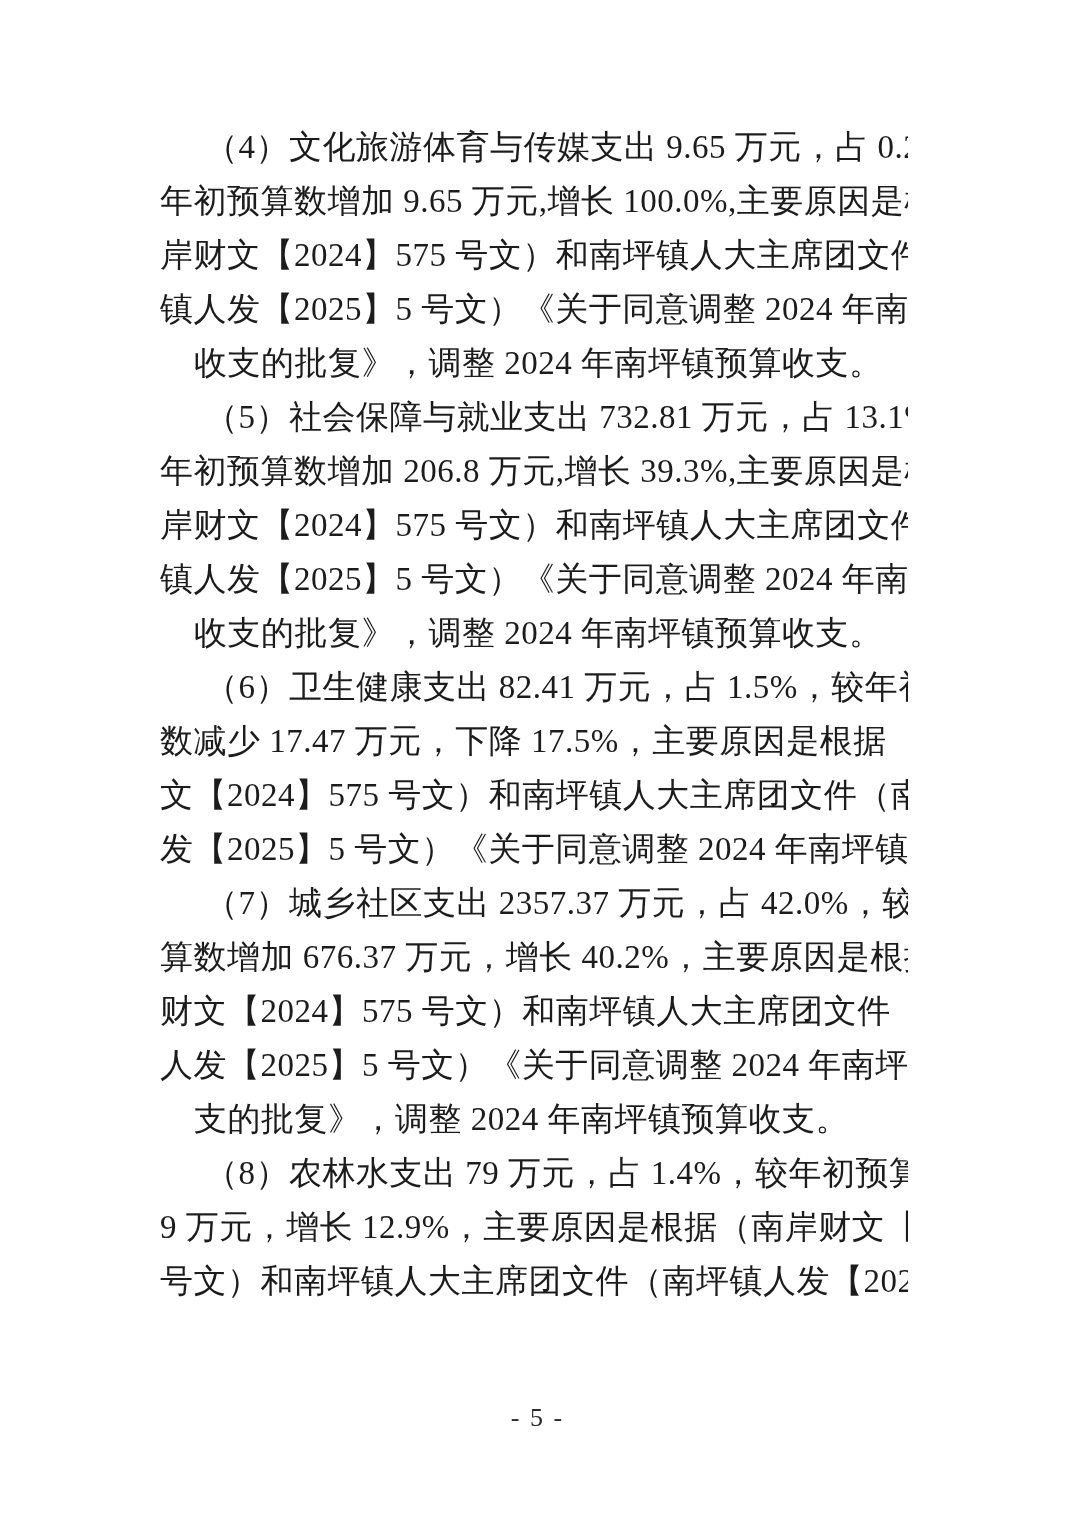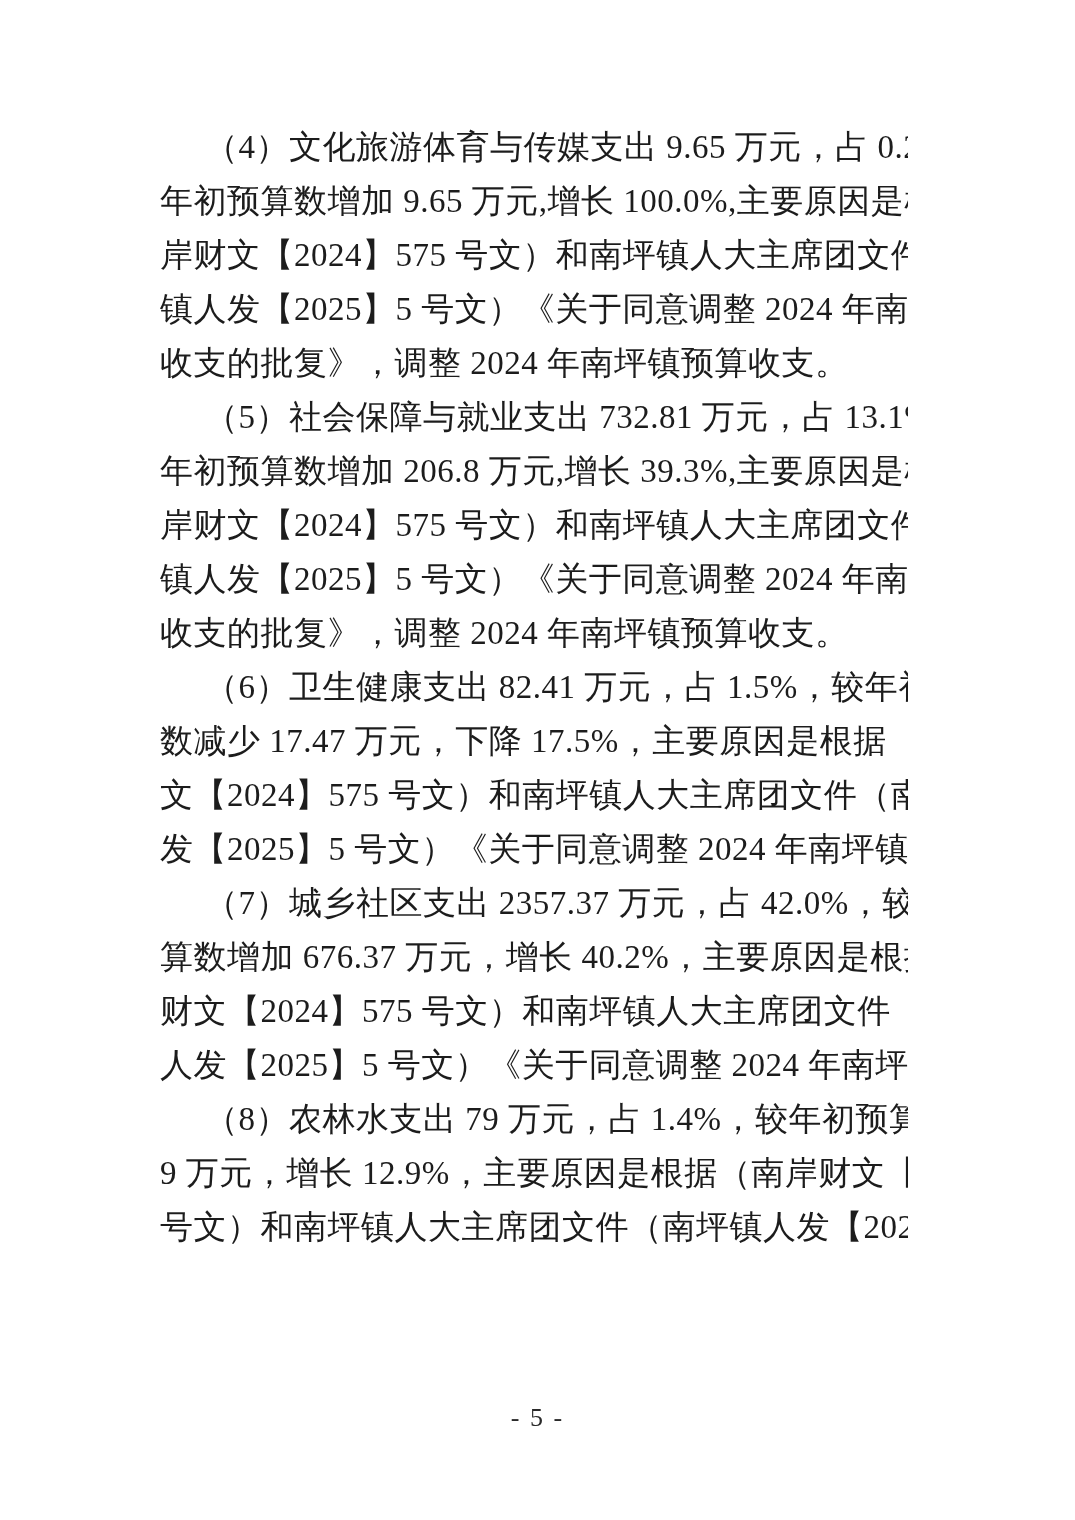--- a/index.html
+++ b/index.html
@@ -35,20 +35,21 @@
     text-align: justify;
     text-align-last: justify;
     letter-spacing: 0.5px;
     overflow: hidden;
   }
   .line.first {
     padding-left: 45px;
   }
   .line.para-end {
     text-align-last: left;
+    margin-left: 34px;
   }
   .footer {
     position: absolute;
     left: 0;
     top: 1398px;
     width: 100%;
     text-align: center;
     font-size: 26px;
     line-height: 40px;
     color: #2a2a2a;
@@ -78,20 +79,21 @@
         <div class="line first">（6）卫生健康支出 82.41 万元，占 1.5%，较年初预算</div>
         <div class="line">数减少 17.47 万元，下降 17.5%，主要原因是根据（南岸财</div>
         <div class="line">文【2024】575 号文）和南坪镇人大主席团文件（南坪镇人</div>
         <div class="line">发【2025】5 号文）《关于同意调整 2024 年南坪镇预算收支</div>
       </div>
       <div class="paragraph">
         <div class="line first">（7）城乡社区支出 2357.37 万元，占 42.0%，较年初预</div>
         <div class="line">算数增加 676.37 万元，增长 40.2%，主要原因是根据（南岸</div>
         <div class="line">财文【2024】575 号文）和南坪镇人大主席团文件（南坪镇</div>
         <div class="line">人发【2025】5 号文）《关于同意调整 2024 年南坪镇预算收</div>
+        <div class="line para-end">支的批复》，调整 2024 年南坪镇预算收支。</div>
       </div>
       <div class="paragraph">
         <div class="line first">（8）农林水支出 79 万元，占 1.4%，较年初预算数增加</div>
         <div class="line">9 万元，增长 12.9%，主要原因是根据（南岸财文【2024】575</div>
         <div class="line">号文）和南坪镇人大主席团文件（南坪镇人发【2025】5 号</div>
       </div>
     </div>
   <div class="footer">- 5 -</div>
 </div>
 

